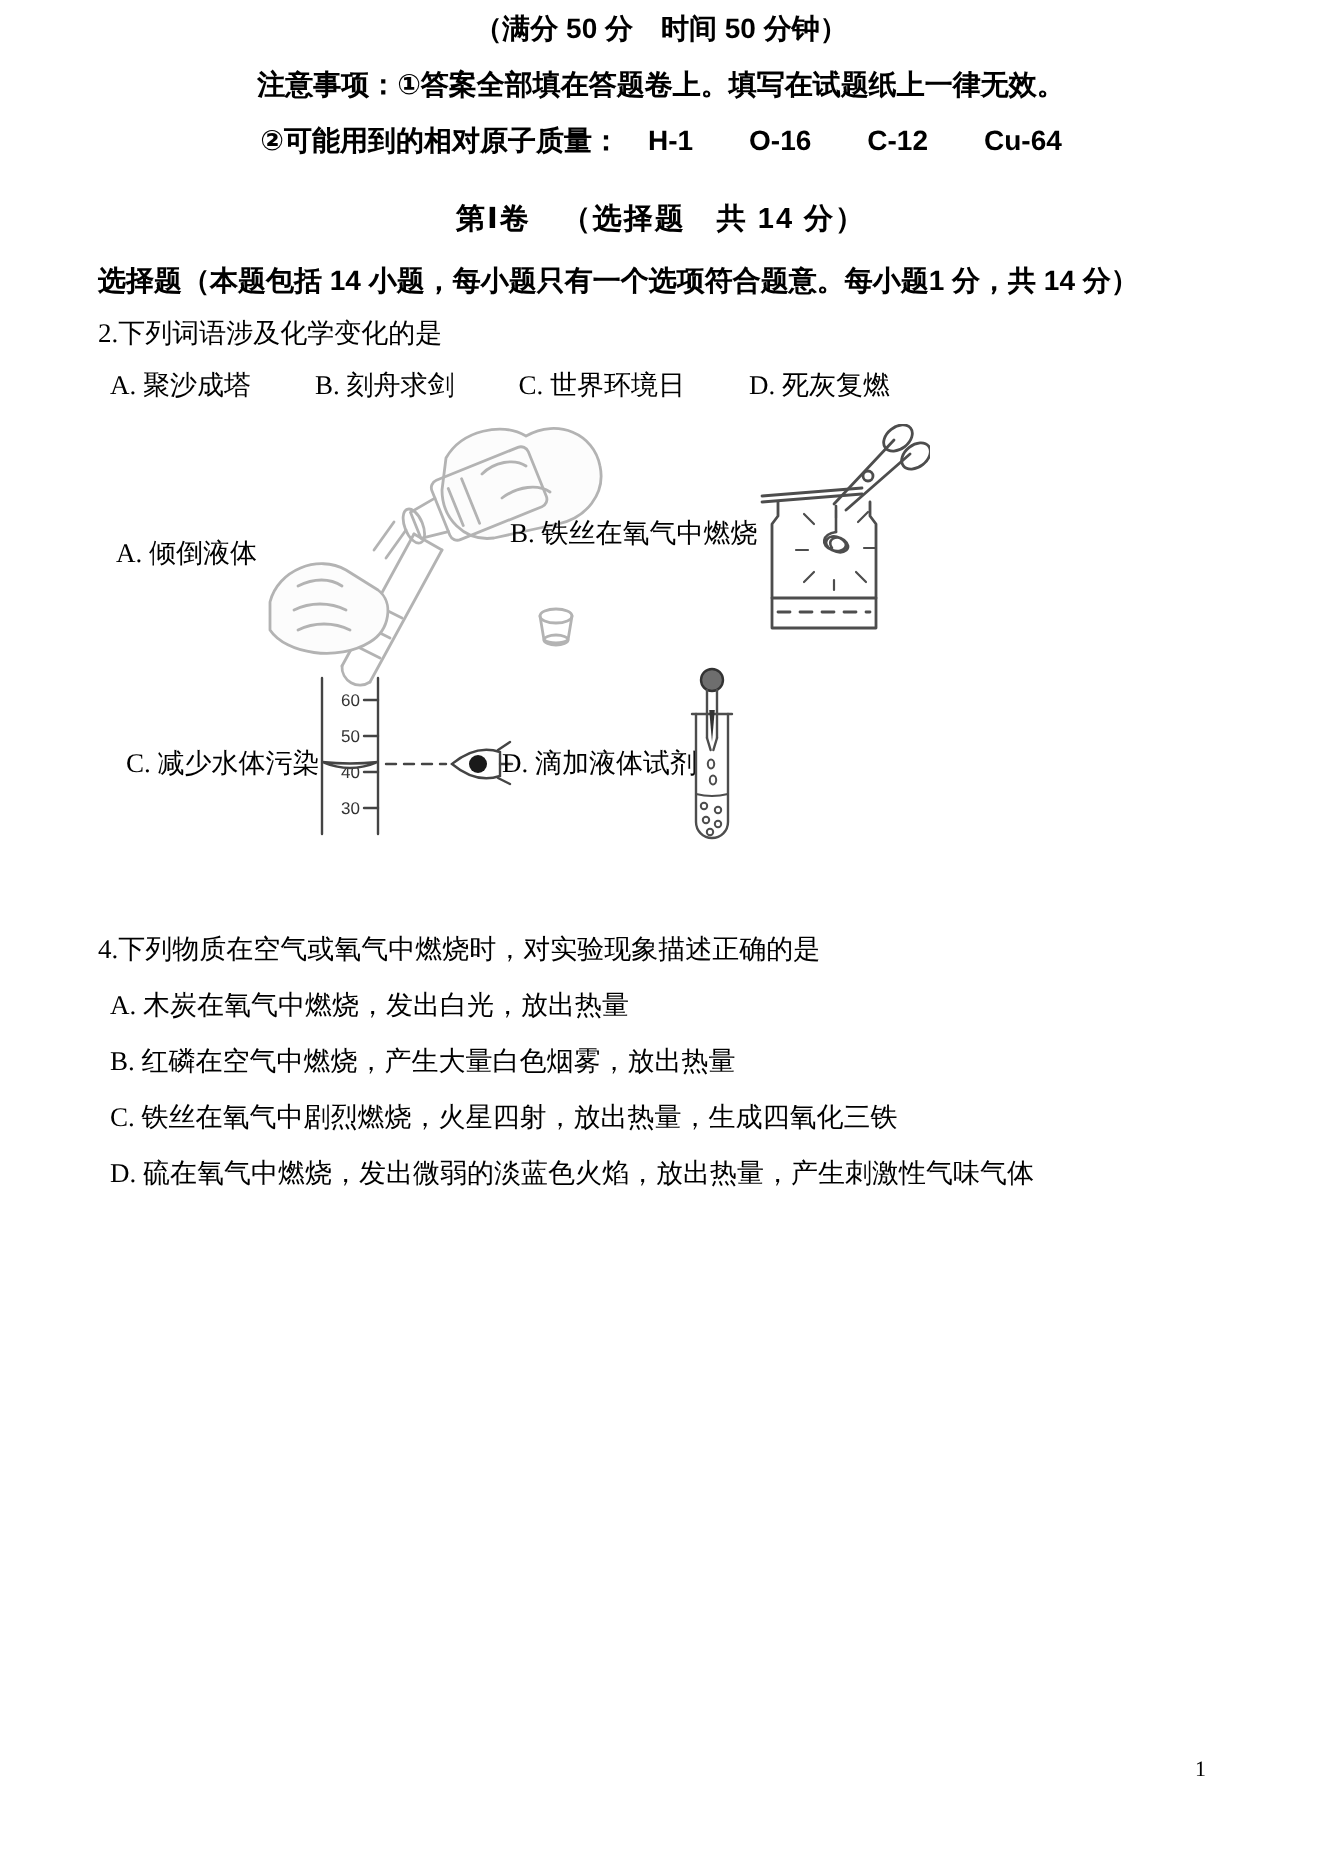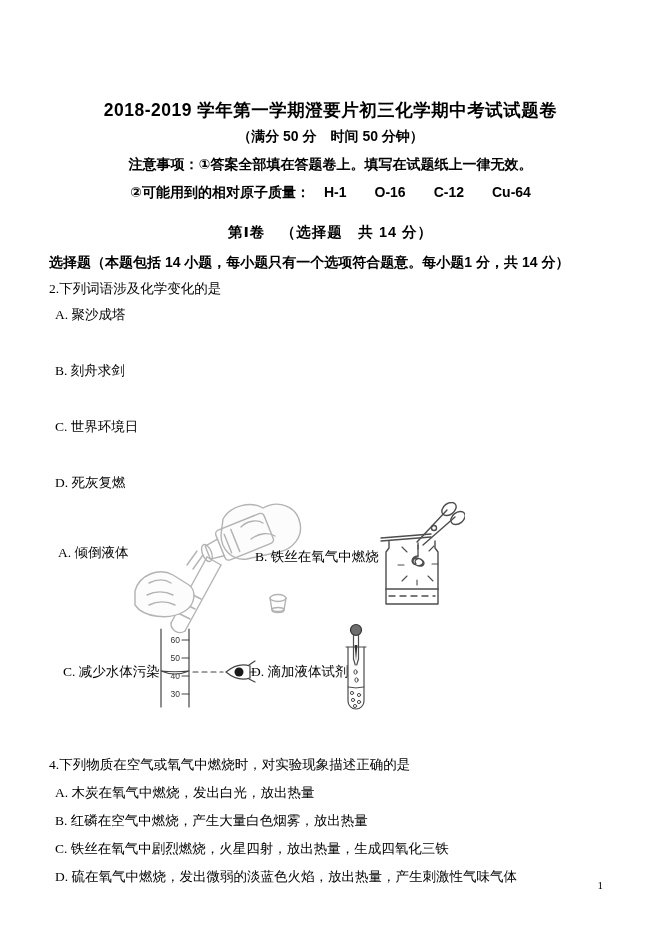--- a/index.html
+++ b/index.html
@@ -14,34 +14,33 @@
   }
   .hdr{font-family:"Liberation Sans","DejaVu Sans",sans-serif;font-weight:bold;text-align:center;}
   .title{padding-top:98px;font-size:17.5px;line-height:24px;letter-spacing:0.5px;}
   .meta{margin-top:4px;font-size:14px;line-height:20px;}
   .notice{margin-top:8px;font-size:14px;line-height:20px;}
   .section-title{margin-top:20px;font-size:14.5px;line-height:20px;letter-spacing:1px;}
   .bodyarea{padding:0 45px 0 49px;}
   .instruction{margin-top:9px;font-family:"Liberation Sans","DejaVu Sans",sans-serif;font-weight:bold;font-size:14px;line-height:22px;}
   .stem{font-size:13.5px;line-height:28px;}
   .opt{font-size:13.5px;line-height:28px;padding-left:6px;}
-  .opt-row{display:flex;gap:32px;font-size:13.5px;line-height:24px;padding-left:6px;flex-direction:column;}
+  .opt-row{display:flex;gap:32px;font-size:13.5px;line-height:24px;padding-left:6px;}
   .q{margin-top:2px;}
   .q1{margin-top:6px;}
   .figs{position:relative;height:252px;}
   .fig-label{position:absolute;font-size:13.5px;line-height:20px;white-space:nowrap;}
   .fig{position:absolute;}
   .pageno{position:absolute;top:878px;right:58px;font-size:11px;line-height:14px;}
 </style>
 </head>
 <body>
 
 <div class="page">
 
-  <div class="hdr title">2018-2019 学年第一学期澄要片初三化学期中考试试题卷</div>
   <div class="hdr meta">（满分 50 分　时间 50 分钟）</div>
   <div class="hdr notice">注意事项：①答案全部填在答题卷上。填写在试题纸上一律无效。</div>
   <div class="hdr notice">②可能用到的相对原子质量：　H-1　　O-16　　C-12　　Cu-64</div>
   <div class="hdr section-title">第Ⅰ卷　（选择题　共 14 分）</div>
 
   <div class="bodyarea">
 
     <div class="instruction">选择题（本题包括 14 小题，每小题只有一个选项符合题意。每小题1 分，共 14 分）</div>
 
 
@@ -52,21 +51,21 @@
         <span>B. 刻舟求剑</span>
         <span>C. 世界环境日</span>
         <span>D. 死灰复燃</span>
       </div>
     </div>
 
     <div class="q">
 
       <div class="figs">
 
-        <div class="fig-label" style="left:9px;top:46px;">A. 倾倒液体</div>
+        <div class="fig-label" style="left:9px;top:60px;">A. 倾倒液体</div>
 
         <svg class="fig" style="left:82px;top:2px;" width="178" height="142" viewBox="0 0 178 142">
           <g fill="none" stroke="#b3b3b3" stroke-width="1.4" stroke-linecap="round" stroke-linejoin="round">
 
             <path fill="#fcfcfc" d="M92,20 C100,6 120,2 132,9 C148,0 166,8 169,24 C172,38 162,50 148,53 L116,60 C101,62 90,50 90,36 Z"></path>
             <path d="M110,28 C116,22 126,20 132,24 M120,40 C128,34 138,33 144,37"></path>
 
             <g transform="rotate(-22 108 40)">
               <rect x="88" y="24" width="52" height="32" rx="4"></rect>
               <path d="M88,32 L74,34 L74,48 L88,50"></path>

